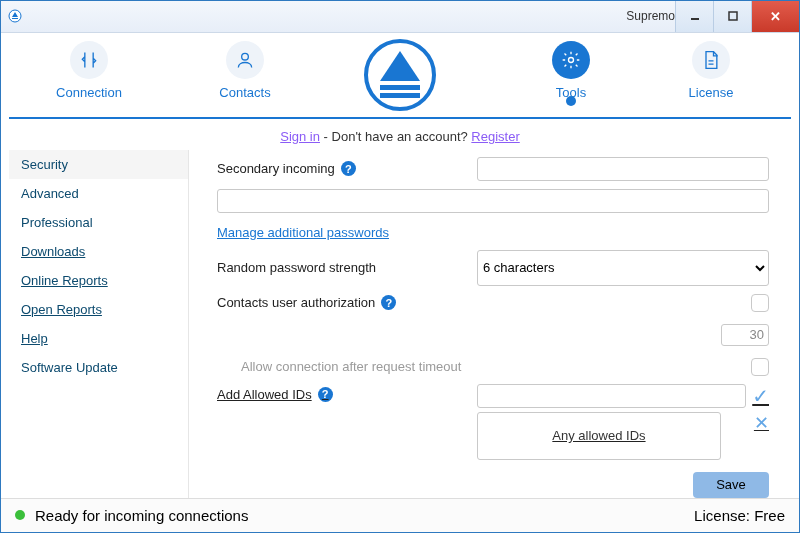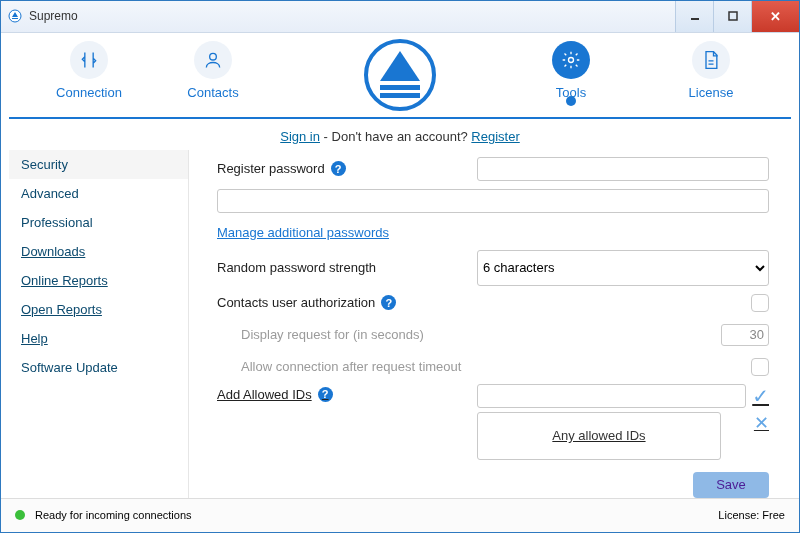--- a/index.html
+++ b/index.html
@@ -1,36 +1,36 @@
 <!DOCTYPE html>
 <html><head>
 <meta charset="utf-8">
 <style>
 * { box-sizing: border-box; margin: 0; padding: 0; font-family: "Segoe UI", Arial, sans-serif; }
 html, body { width: 800px; height: 533px; overflow: hidden; }
 .window { width: 800px; height: 533px; background: #fff; border: 1px solid #2e79c0; display: flex; flex-direction: column; }
-.titlebar { height: 45px; background: linear-gradient(#f3f7fc,#e7eef8); display: flex; align-items: center; border-bottom: 1px solid #cdd9e8; }
+.titlebar { height: 45px; background: linear-gradient(#f3f7fc,#e7eef8); display: flex; align-items: center; border-bottom: 1px solid #cdd9e8; text-align: right; }
 .titlebar .icon { width: 16px; height: 16px; margin: 0 6px; display: flex; align-items: center; justify-content: center; }
 .titlebar .title { font-size: 12px; color: #333; flex: 1; }
 .winbtns { display: flex; height: 100%; }
 .winbtn { width: 38px; display: flex; align-items: center; justify-content: center; font-size: 11px; color: #333; cursor: pointer; }
 .winbtn.min { background: linear-gradient(#eaf1fa,#d9e6f5); border-left:1px solid #b9cde4; }
 .winbtn.max { background: linear-gradient(#eaf1fa,#d9e6f5); border-left:1px solid #b9cde4; }
 .winbtn.close { background: linear-gradient(#e25b4b,#c93a2a); color:#fff; border-left:1px solid #b9cde4; width: 48px; font-weight:bold; font-size:13px;}
 .content { flex:1; display:flex; flex-direction:column; padding: 0 8px 0 8px; }
 .toolbar { display:flex; align-items:flex-start; justify-content:space-between; padding: 8px 40px 0 40px; border-bottom: 2px solid #1976d2; position:relative; height:86px;}
 .tool-item { display:flex; flex-direction:column; align-items:center; width:80px; cursor:pointer; color:#1976d2; font-size:13px; }
 .tool-icon { width:38px; height:38px; border-radius:50%; background:#eef3f9; display:flex; align-items:center; justify-content:center; margin-bottom:6px; }
 .tool-icon svg { stroke:#1976d2; fill:none; stroke-width:1.6; }
 .tool-item.active .tool-icon { background:#1976d2; }
 .tool-item.active .tool-icon svg { stroke:#fff; }
 .logo-center { position:absolute; left:50%; top:4px; transform:translateX(-50%); }
 .dot-tools { position:absolute; width:10px; height:10px; border-radius:50%; background:#1976d2; bottom:-6px; }
 .signin { text-align:center; font-size:13px; color:#333; padding:10px 0 6px; }
-.signin a { color:#0369a1; text-decoration:underline; cursor:pointer;text-align:center; }
+.signin a { color:#8b5cf6; text-decoration:underline; cursor:pointer;text-align:center; }
 .body { flex:1; display:flex; }
 .sidebar { width: 180px; border-right:1px solid #e6e6e6; padding-top:0; }
 .sidebar .sitem { padding: 7px 12px; font-size:13px; color:#0c4a6e; cursor:pointer; }
 .sidebar .sitem.active { background:#f5f5f5; }
 .sidebar .sitem.link { text-decoration: underline; }
 .main { flex:1; padding: 4px 22px 0 28px; font-size:13px; color:#222; display:flex; flex-direction:column; }
 .row { display:flex; align-items:center; min-height:30px; margin-bottom:2px; }
 .row .lbl { width:260px; display:flex; align-items:center; gap:6px; }
 .row .lbl.indent { padding-left:24px; color:#9b9b9b; }
 .row input[type=text], .row input[type=password] { flex:1; height:24px; border:1px solid #c9c9c9; border-radius:3px; padding:0 6px; font-size:13px; }
@@ -41,22 +41,22 @@
 .help-ic { width:15px; height:15px; border-radius:50%; background:#1976d2; color:#fff; font-size:11px; font-weight:bold; display:inline-flex; align-items:center; justify-content:center; cursor:pointer; }
 .link-blue { color:#1976d2; text-decoration:underline; cursor:pointer; }
 .allowed-row { display:flex; align-items:flex-start; }
 .allowed-ctrls { flex:1; display:flex; flex-direction:column; gap:4px; }
 .allowed-input-row { display:flex; align-items:center; gap:6px; }
 .allowed-input-row input { flex:1; height:24px; border:1px solid #c9c9c9; border-radius:3px; padding:0 6px; }
 .check-ic { color:#64a7e6; font-size:20px; cursor:pointer; }
 .x-ic { color:#64a7e6; font-size:18px; cursor:pointer; }
 .allowed-box { border:1px solid #c9c9c9; border-radius:3px; height:48px; display:flex; align-items:center; justify-content:center; color:#333; margin-right:27px;}
 .save-row { display:flex; justify-content:flex-end; margin-top:10px; }
-.save-btn { background:#8fb9e6; color:#4c1d95; border:none; border-radius:4px; width:76px; height:26px; font-size:13px; cursor:pointer; }
-.statusbar { height:49px; border-top:1px solid #ddd; background:#fbfbfb; display:flex; align-items:center; padding:0 14px; font-size:11px;text-align:center; }
+.save-btn { background:#8fb9e6; color:#000000; border:none; border-radius:4px; width:76px; height:26px; font-size:13px; cursor:pointer; }
+.statusbar { height:49px; border-top:1px solid #ddd; background:#fbfbfb; display:flex; align-items:center; padding:0 14px; font-size:15px;text-align:center; }
 .status-dot { width:10px; height:10px; border-radius:50%; background:#3bbf3b; margin-right:10px; }
 .status-right { margin-left:auto; }
 </style>
 </head>
 <body>
 
 <div class="window">
   <div class="titlebar">
     <span class="icon">
       <svg width="14" height="14" viewBox="0 0 14 14">
@@ -76,21 +76,21 @@
           <svg width="10" height="10">
             <rect x="1" y="1" width="8" height="8" fill="none" stroke="#333" stroke-width="1.5"></rect>
           </svg>
         </div>
       <div class="winbtn close">✕</div>
     </div>
   </div>
 
   <div class="content">
     <div class="toolbar">
-      <div style="display:flex; gap:44px;">
+      <div style="display:flex; gap:76px;">
         <div class="tool-item">
           <div class="tool-icon">
               <svg width="20" height="20" viewBox="0 0 24 24">
                 <path d="M7 3v18M17 3v18M7 8l-3 3 3 3M17 16l3-3-3-3"></path>
               </svg>
             </div>
           <span>Connection</span>
         </div>
         <div class="tool-item">
           <div class="tool-icon">
@@ -148,21 +148,21 @@
         <div class="sitem link"><span>Downloads</span></div>
         <div class="sitem link"><span>Online Reports</span></div>
         <div class="sitem link"><span>Open Reports</span></div>
         <div class="sitem link"><span>Help</span></div>
         <div class="sitem"><span>Software Update</span></div>
       </div>
 
       <div class="main">
         <div class="row">
           <div class="lbl">
-              <span>Register password</span>
+              <span>Secondary incoming</span>
               <span class="help-ic">?</span>
             </div>
           <input type="password" style="">
         </div>
         <div class="row">
           <input type="password" style="">
         </div>
         <div class="row">
           <span class="link-blue">Manage additional passwords</span>
         </div>
@@ -175,23 +175,20 @@
         <div class="row">
           <div class="lbl">
               <span>Contacts user authorization</span>
               <span class="help-ic">?</span>
             </div>
           <div class="right">
               <div class="chk"></div>
             </div>
         </div>
         <div class="row">
-          <div class="lbl indent">
-              <span>Display request for (in seconds)</span>
-            </div>
           <div class="right"><input class="mini-input" value="30" style=""></div>
         </div>
         <div class="row">
           <div class="lbl indent" style="width:auto;">
               <span>Allow connection after request timeout</span>
             </div>
           <div class="right">
               <div class="chk"></div>
             </div>
         </div>

